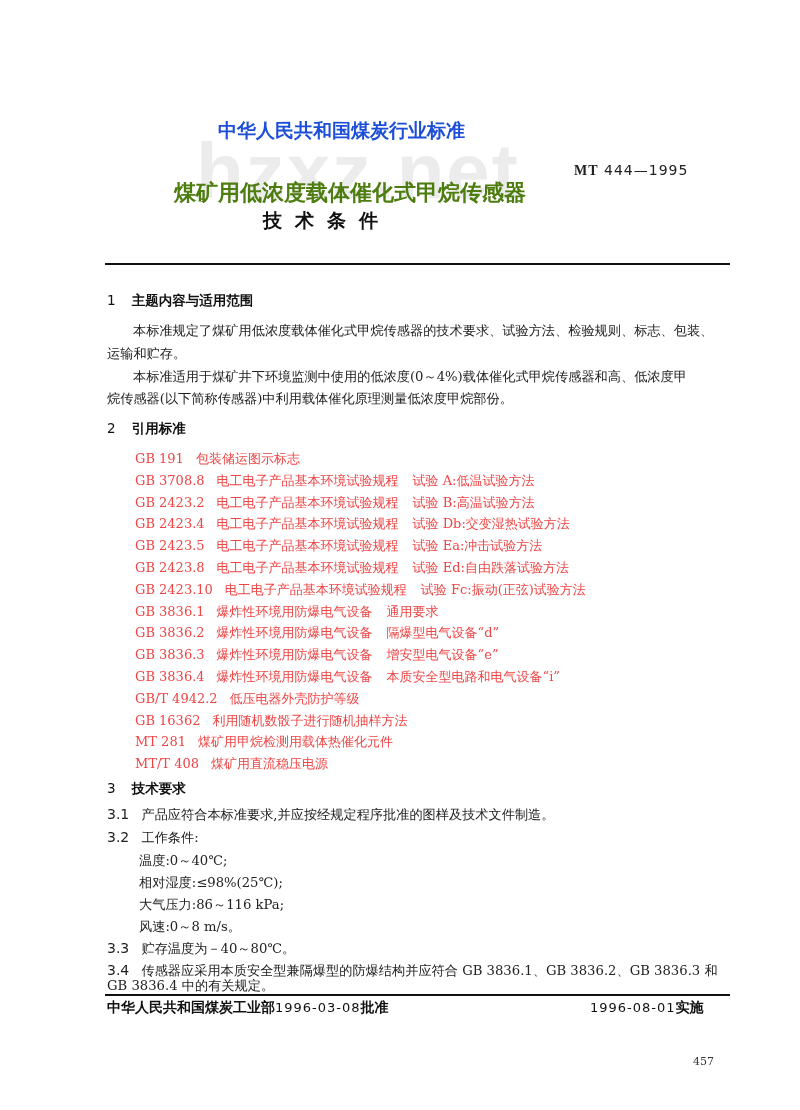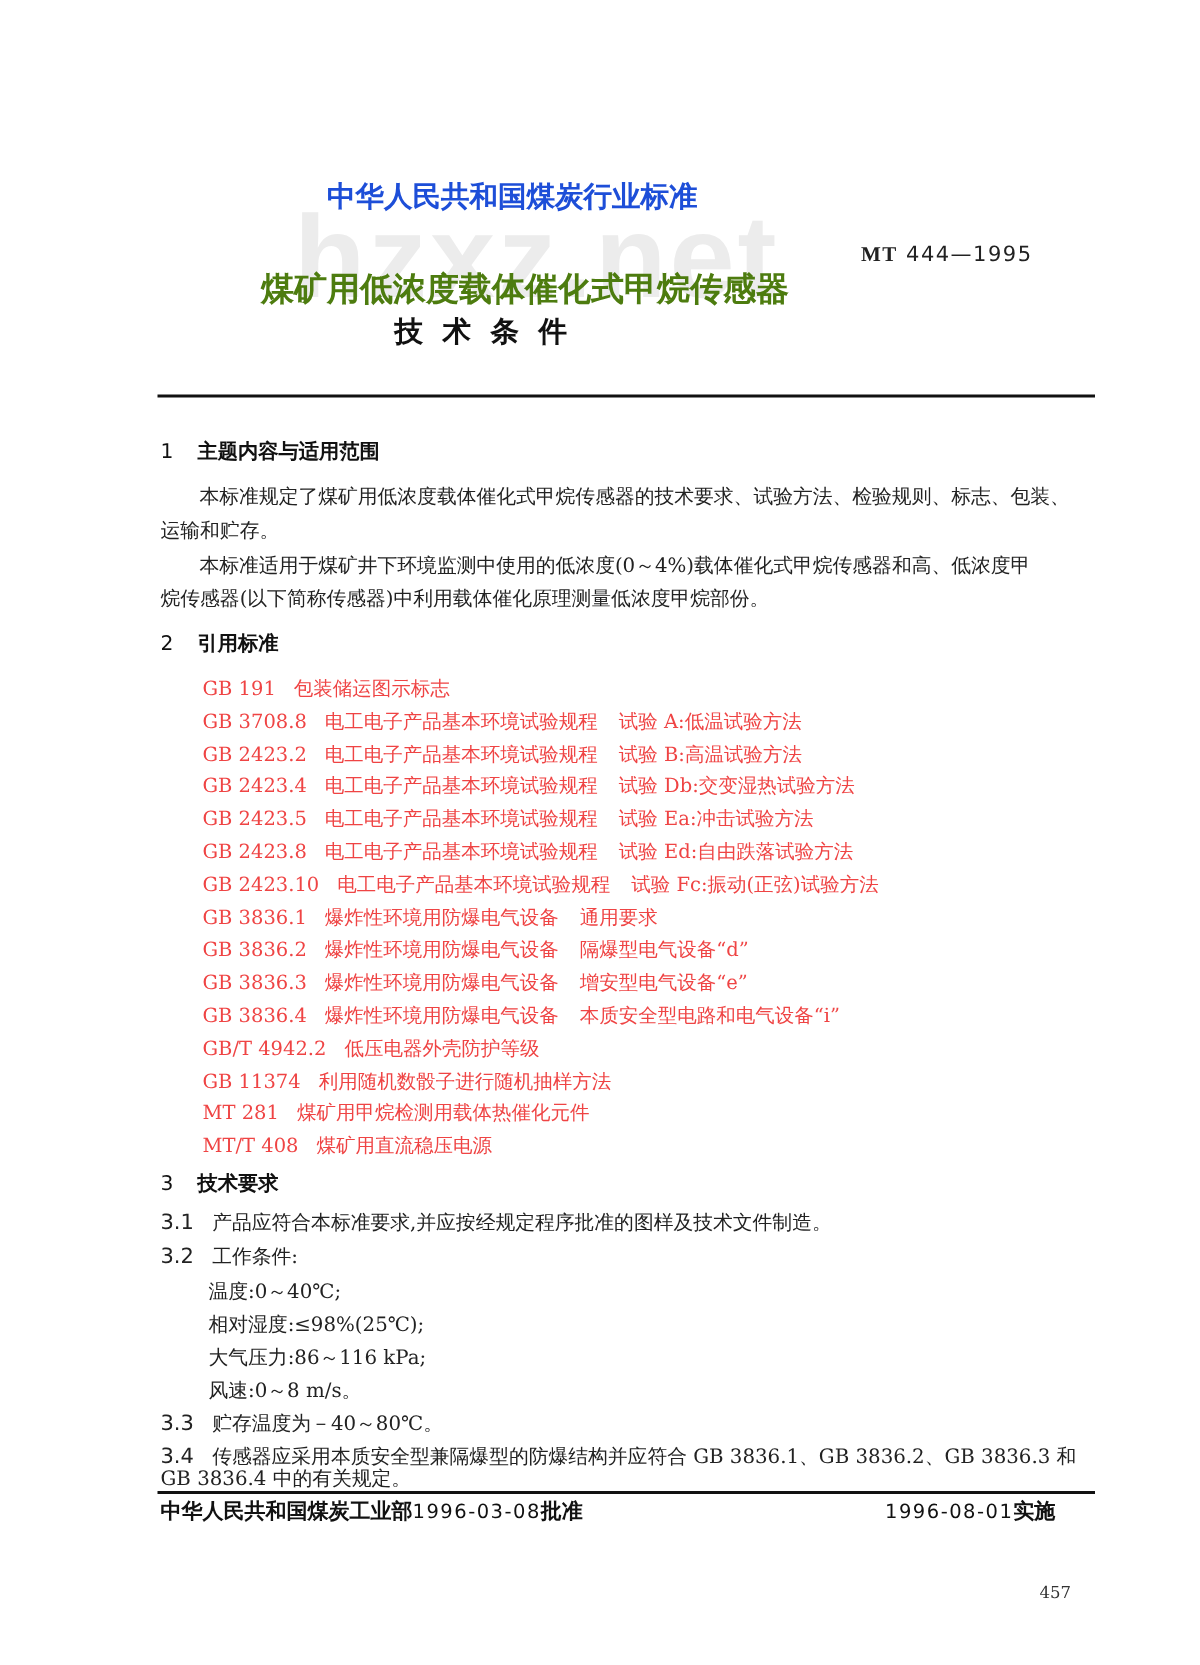--- a/index.html
+++ b/index.html
@@ -76,21 +76,21 @@
     <div class="abs ref" style="top: 493.6px;"><span class="code">GB 2423.2</span><span class="title">电工电子产品基本环境试验规程</span><span class="sub">试验 B:高温试验方法</span></div>
     <div class="abs ref" style="top: 515.4px;"><span class="code">GB 2423.4</span><span class="title">电工电子产品基本环境试验规程</span><span class="sub">试验 Db:交变湿热试验方法</span></div>
     <div class="abs ref" style="top: 537.2px;"><span class="code">GB 2423.5</span><span class="title">电工电子产品基本环境试验规程</span><span class="sub">试验 Ea:冲击试验方法</span></div>
     <div class="abs ref" style="top: 559px;"><span class="code">GB 2423.8</span><span class="title">电工电子产品基本环境试验规程</span><span class="sub">试验 Ed:自由跌落试验方法</span></div>
     <div class="abs ref" style="top: 580.8px;"><span class="code">GB 2423.10</span><span class="title">电工电子产品基本环境试验规程</span><span class="sub">试验 Fc:振动(正弦)试验方法</span></div>
     <div class="abs ref" style="top: 602.6px;"><span class="code">GB 3836.1</span><span class="title">爆炸性环境用防爆电气设备</span><span class="sub">通用要求</span></div>
     <div class="abs ref" style="top: 624.4px;"><span class="code">GB 3836.2</span><span class="title">爆炸性环境用防爆电气设备</span><span class="sub">隔爆型电气设备“d”</span></div>
     <div class="abs ref" style="top: 646.2px;"><span class="code">GB 3836.3</span><span class="title">爆炸性环境用防爆电气设备</span><span class="sub">增安型电气设备“e”</span></div>
     <div class="abs ref" style="top: 668px;"><span class="code">GB 3836.4</span><span class="title">爆炸性环境用防爆电气设备</span><span class="sub">本质安全型电路和电气设备“i”</span></div>
     <div class="abs ref" style="top: 689.8px;"><span class="code">GB/T 4942.2</span><span class="title">低压电器外壳防护等级</span></div>
-    <div class="abs ref" style="top: 711.6px;"><span class="code">GB 11374</span><span class="title">利用随机数骰子进行随机抽样方法</span></div>
+    <div class="abs ref" style="top: 711.6px;"><span class="code">GB 16362</span><span class="title">利用随机数骰子进行随机抽样方法</span></div>
     <div class="abs ref" style="top: 733.4px;"><span class="code">MT 281</span><span class="title">煤矿用甲烷检测用载体热催化元件</span></div>
     <div class="abs ref" style="top: 755.2px;"><span class="code">MT/T 408</span><span class="title">煤矿用直流稳压电源</span></div>
   </div>
 
 <div class="abs h1 sans" style="top:780px;">
   <span class="num">3</span>
   <span>技术要求</span>
 </div>
 
 <div class="abs p" style="left:107px; top:806px;">

